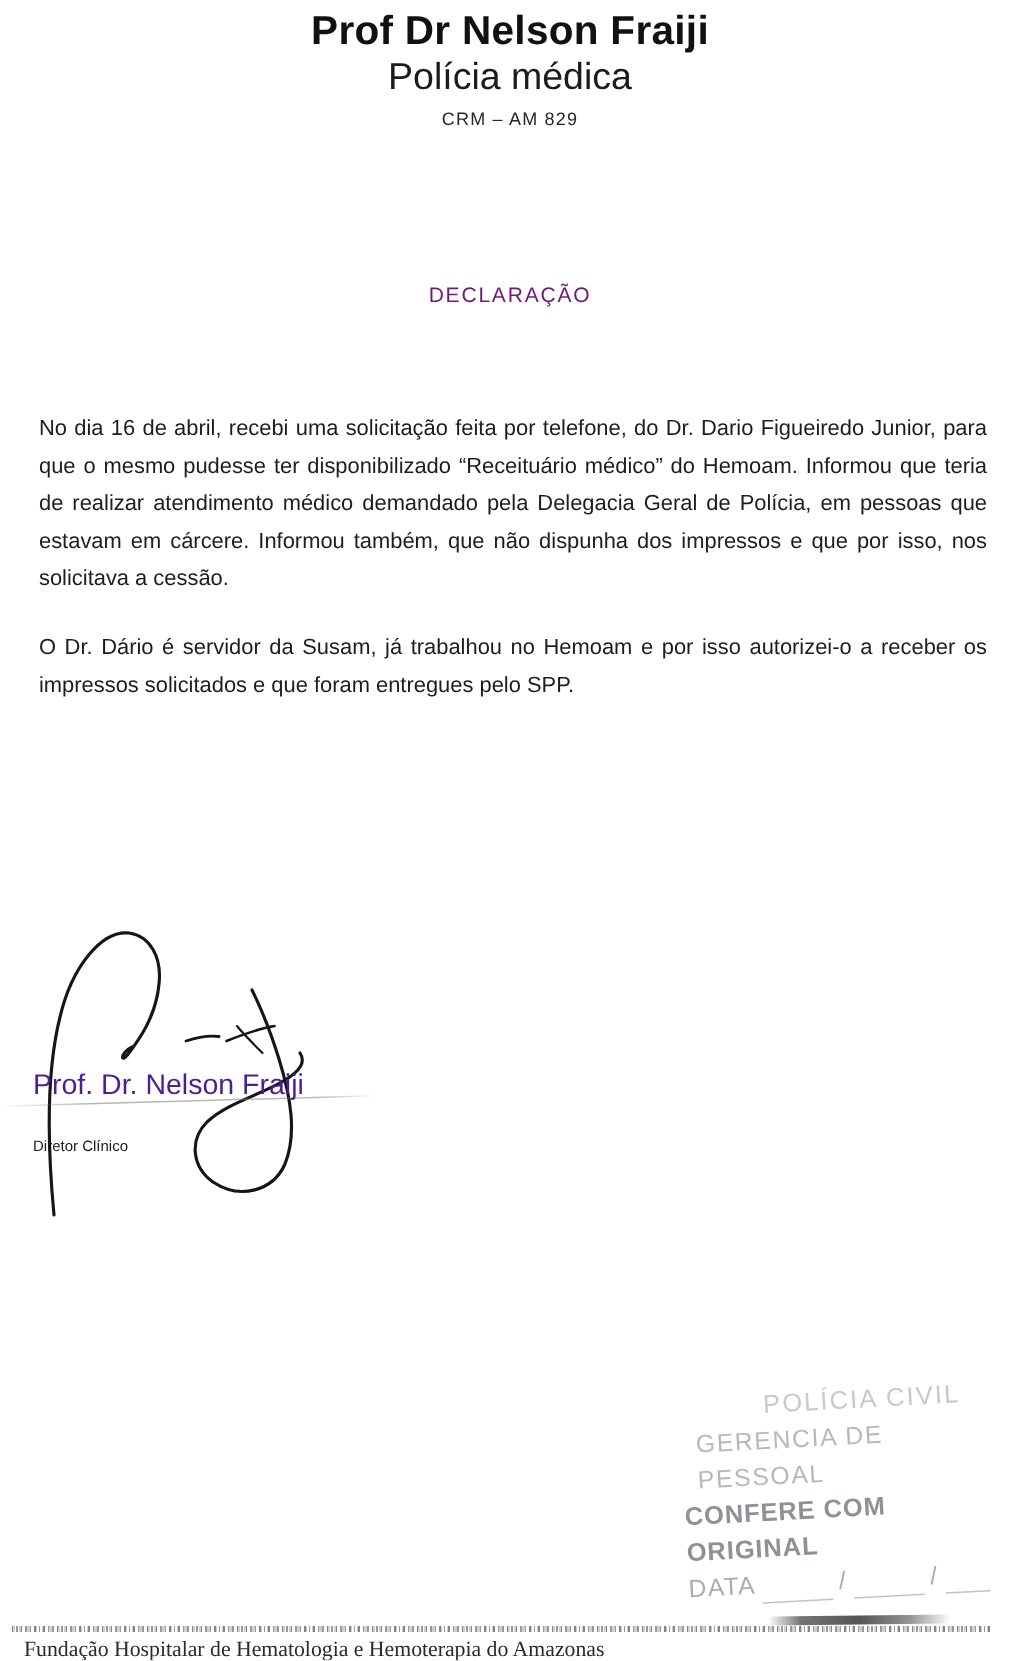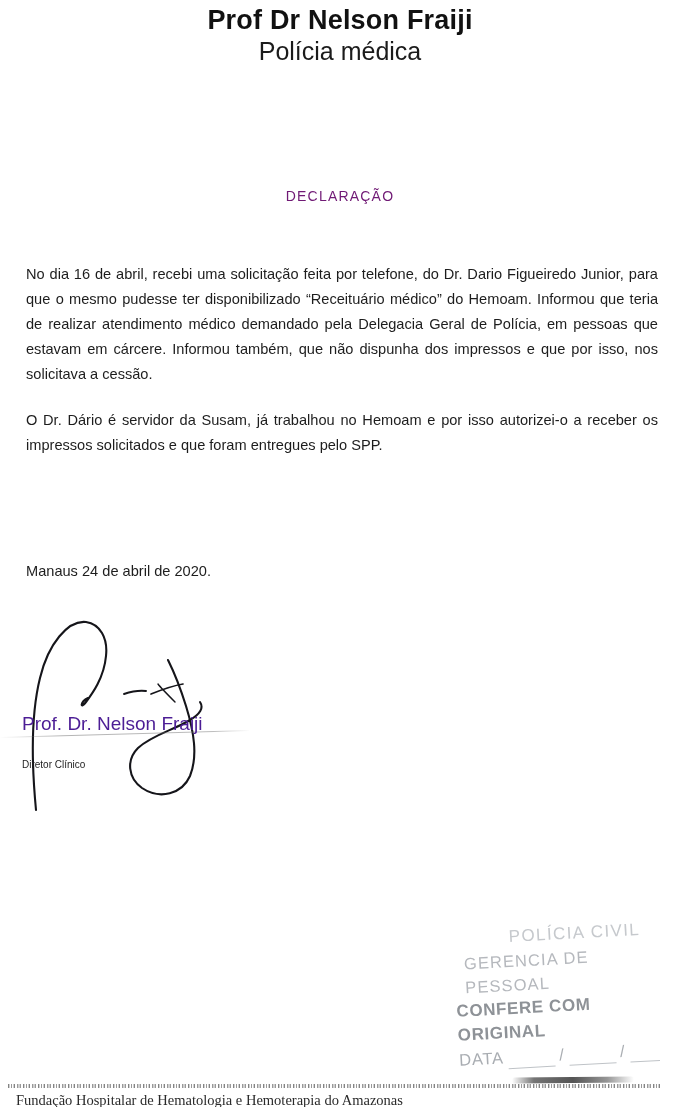--- a/index.html
+++ b/index.html
@@ -73,21 +73,21 @@
     top: 258px;
     left: 26px;
     width: 632px;
   }
   .para {
     font-size: 14.6px;
     line-height: 25px;
     text-align: justify;
     text-justify: inter-word;
     color: #1d1d1d;
-    margin: 4px 0 21px 0;
+    margin: 16px 0 21px 0;
   }
   .para:last-child { margin-bottom: 0; }
 
   
   .date-line {
     position: absolute;
     top: 560px;
     left: 26px;
     font-size: 14.6px;
     line-height: 22px;
@@ -228,30 +228,30 @@
   }
 </style>
 </head>
 <body>
 
 <div class="page">
 
   <div class="letterhead">
     <div class="lh-line1">Prof Dr Nelson Fraiji</div>
     <div class="lh-line3">Polícia médica</div>
+    <div class="lh-crm">CRM – AM 829</div>
   </div>
 
   <div class="doc-title">DECLARAÇÃO</div>
 
   <div class="body-copy">
     <p class="para">No dia 16 de abril, recebi uma solicitação feita por telefone, do Dr. Dario Figueiredo Junior, para que o mesmo pudesse ter disponibilizado “Receituário médico” do Hemoam. Informou que teria de realizar atendimento médico demandado pela Delegacia Geral de Polícia, em pessoas que estavam em cárcere. Informou também,  que não dispunha dos impressos e que por isso, nos solicitava a cessão.</p>
     <p class="para">O Dr. Dário é servidor da Susam, já trabalhou no Hemoam  e por isso autorizei-o a receber os impressos solicitados e que foram entregues pelo SPP.</p>
   </div>
 
-  <div class="date-line">Manaus 24 de abril de 2020.</div>
 
   <div class="signature-wrap">
     <svg class="signature-ink" viewBox="0 0 230 215">
       <g fill="none" stroke="#15151a" stroke-linecap="round" stroke-linejoin="round">
         <path d="M18 212 C14 170, 12 120, 22 80 C30 46, 50 22, 68 24 C82 26, 90 40, 88 58
                  C86 80, 74 96, 68 104 C62 112, 62 104, 70 100" stroke-width="2.1"></path>
         <path d="M106 96 C112 94, 120 92, 128 93" stroke-width="1.9"></path>
         <path d="M150 62 C157 76, 163 92, 168 108 C176 134, 180 158, 172 178
                  C164 196, 142 202, 124 190 C110 180, 108 162, 120 150
                  C134 137, 156 132, 172 122 C182 116, 186 110, 182 104" stroke-width="2.1"></path>

